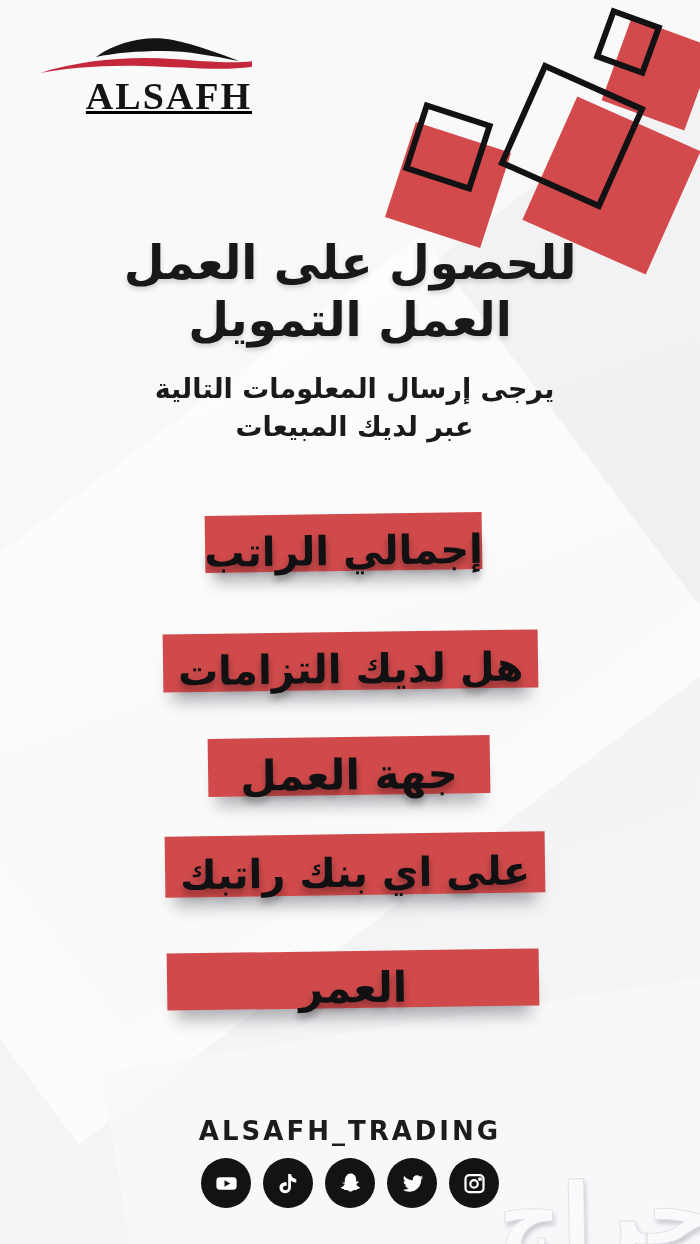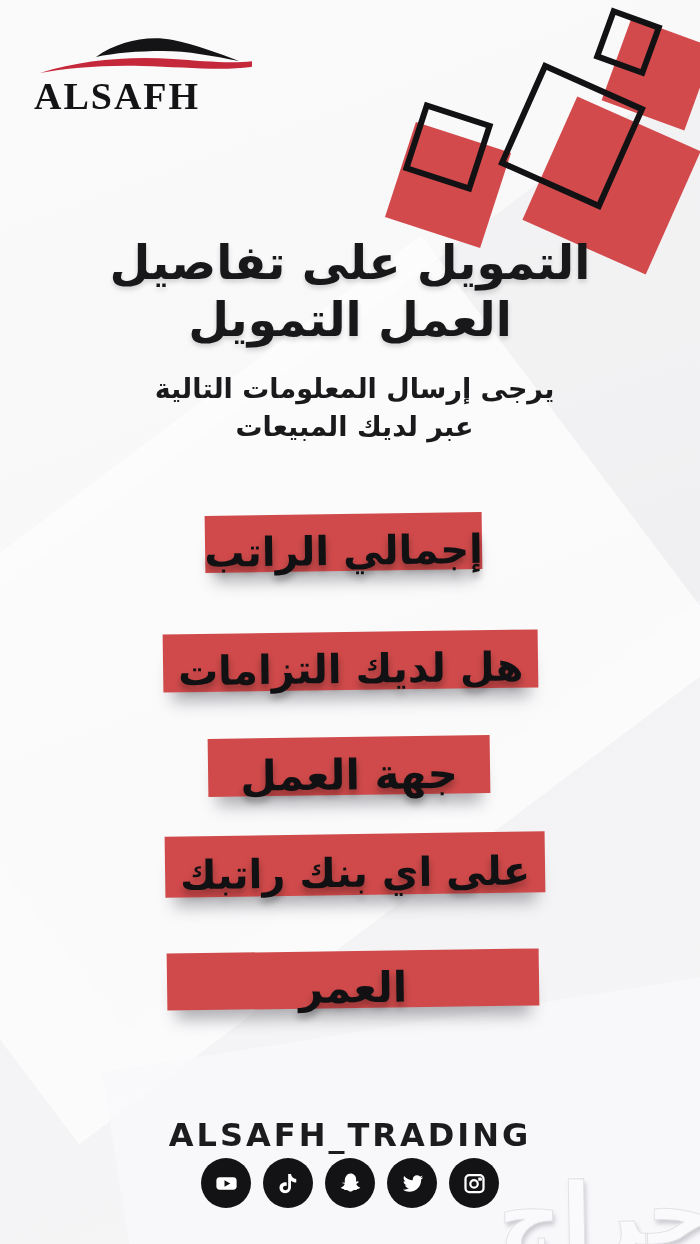--- a/index.html
+++ b/index.html
@@ -8,21 +8,21 @@
     position:relative;width:700px;height:1244px;overflow:hidden;
     background:linear-gradient(160deg,#fafafb 0%,#f8f8f9 38%,#f3f3f5 60%,#f6f6f7 100%);
     font-family:"DejaVu Sans",sans-serif;
   }
   
   .wedge{position:absolute;pointer-events:none;}
   .wedge-gray{left:-120px;top:300px;width:1150px;height:430px;background:#ebebee;opacity:.5;transform:rotate(-37deg);}
   .wedge-white{left:-160px;top:430px;width:820px;height:520px;background:#fdfdfe;opacity:.75;transform:rotate(-37deg);}
   .wedge-bottom{left:120px;top:1000px;width:900px;height:300px;background:#f9f9fb;opacity:.8;transform:rotate(-9deg);}
   
-  .logo{position:absolute;left:34px;top:28px;width:218px;text-align:left;}
+  .logo{position:absolute;left:34px;top:28px;width:218px;text-align:right;text-decoration:underline;}
   .logo svg{display:block;width:218px;height:52px;}
   .logo-text{font-family:"Liberation Serif",serif;font-weight:bold;font-size:38px;letter-spacing:2px;color:#141416;margin-top:-6px;}
   
   .sq{position:absolute;}
   .sq-fill{background:#d24a4c;}
   .sq-line{border:6px solid #121214;box-sizing:border-box;background:transparent;}
   .sq-red-left{left:398px;top:135px;width:100px;height:100px;transform:rotate(18deg);}
   .sq-out-left{left:412px;top:111px;width:72px;height:72px;transform:rotate(18deg);}
   .sq-red-tr{left:614px;top:30px;width:88px;height:88px;transform:rotate(20deg);}
   .sq-out-tr{left:601px;top:15px;width:54px;height:54px;transform:rotate(20deg);}
@@ -45,21 +45,21 @@
   .banner-2{left:163px;top:632px;width:375px;height:58px;}
   .banner-2 span{font-size:40px;}
   .banner-3{left:208px;top:737px;width:282px;height:58px;}
   .banner-3 span{font-size:42px;}
   .banner-4{left:165px;top:834px;width:380px;height:61px;}
   .banner-4 span{font-size:40px;}
   .banner-5{left:167px;top:951px;width:372px;height:57px;}
   .banner-5 span{font-size:42px;}
   
   .handle{position:absolute;left:0;right:0;top:1116px;text-align:center;
-    font-weight:bold;font-size:32px;letter-spacing:3px;color:#1c1c1e;}
+    font-weight:bold;font-size:26px;letter-spacing:3px;color:#1c1c1e;}
   .social-row{position:absolute;left:0;right:0;top:1158px;display:flex;justify-content:center;gap:12px;}
   .social{width:50px;height:50px;border-radius:50%;background:#131316;
     display:flex;align-items:center;justify-content:center;}
   .social svg{width:27px;height:27px;display:block;}
   
   .watermark{position:absolute;right:-10px;bottom:-22px;direction:rtl;
     font-weight:bold;font-size:88px;color:#fafafc;transform:rotate(-1deg);
     -webkit-text-stroke:1px #e2e2e6;
     text-shadow:2px 4px 4px rgba(120,120,132,.35),-1px -1px 0 #ffffff;}
 </style>
@@ -81,21 +81,21 @@
 
   <div class="logo">
     <svg viewBox="0 0 218 52">
       <path d="M62 29 C 84 13, 114 7, 139 12 C 163 17, 184 25, 205 33 C 179 28, 154 23, 129 23 C 104 23, 80 25, 62 29 Z" fill="#141416"></path>
       <path d="M6 45 C 48 32, 94 28, 139 31 C 169 33, 198 36, 219 33 C 222 35, 220 38, 217 39 C 188 43, 148 39, 108 38 C 68 37, 33 40, 6 45 Z" fill="#c6283b"></path>
     </svg>
     <div class="logo-text">ALSAFH</div>
   </div>
 
   <div class="headline">
-    <div>التمويل على تفاصيل</div>
+    <div>للحصول على العمل</div>
     <div>العمل التمويل</div>
   </div>
 
   <div class="subtext">
     <div>يرجى إرسال المعلومات التالية</div>
     <div>عبر لديك المبيعات</div>
   </div>
 
   <div class="banner banner-1">
     <span>إجمالي الراتب</span>

